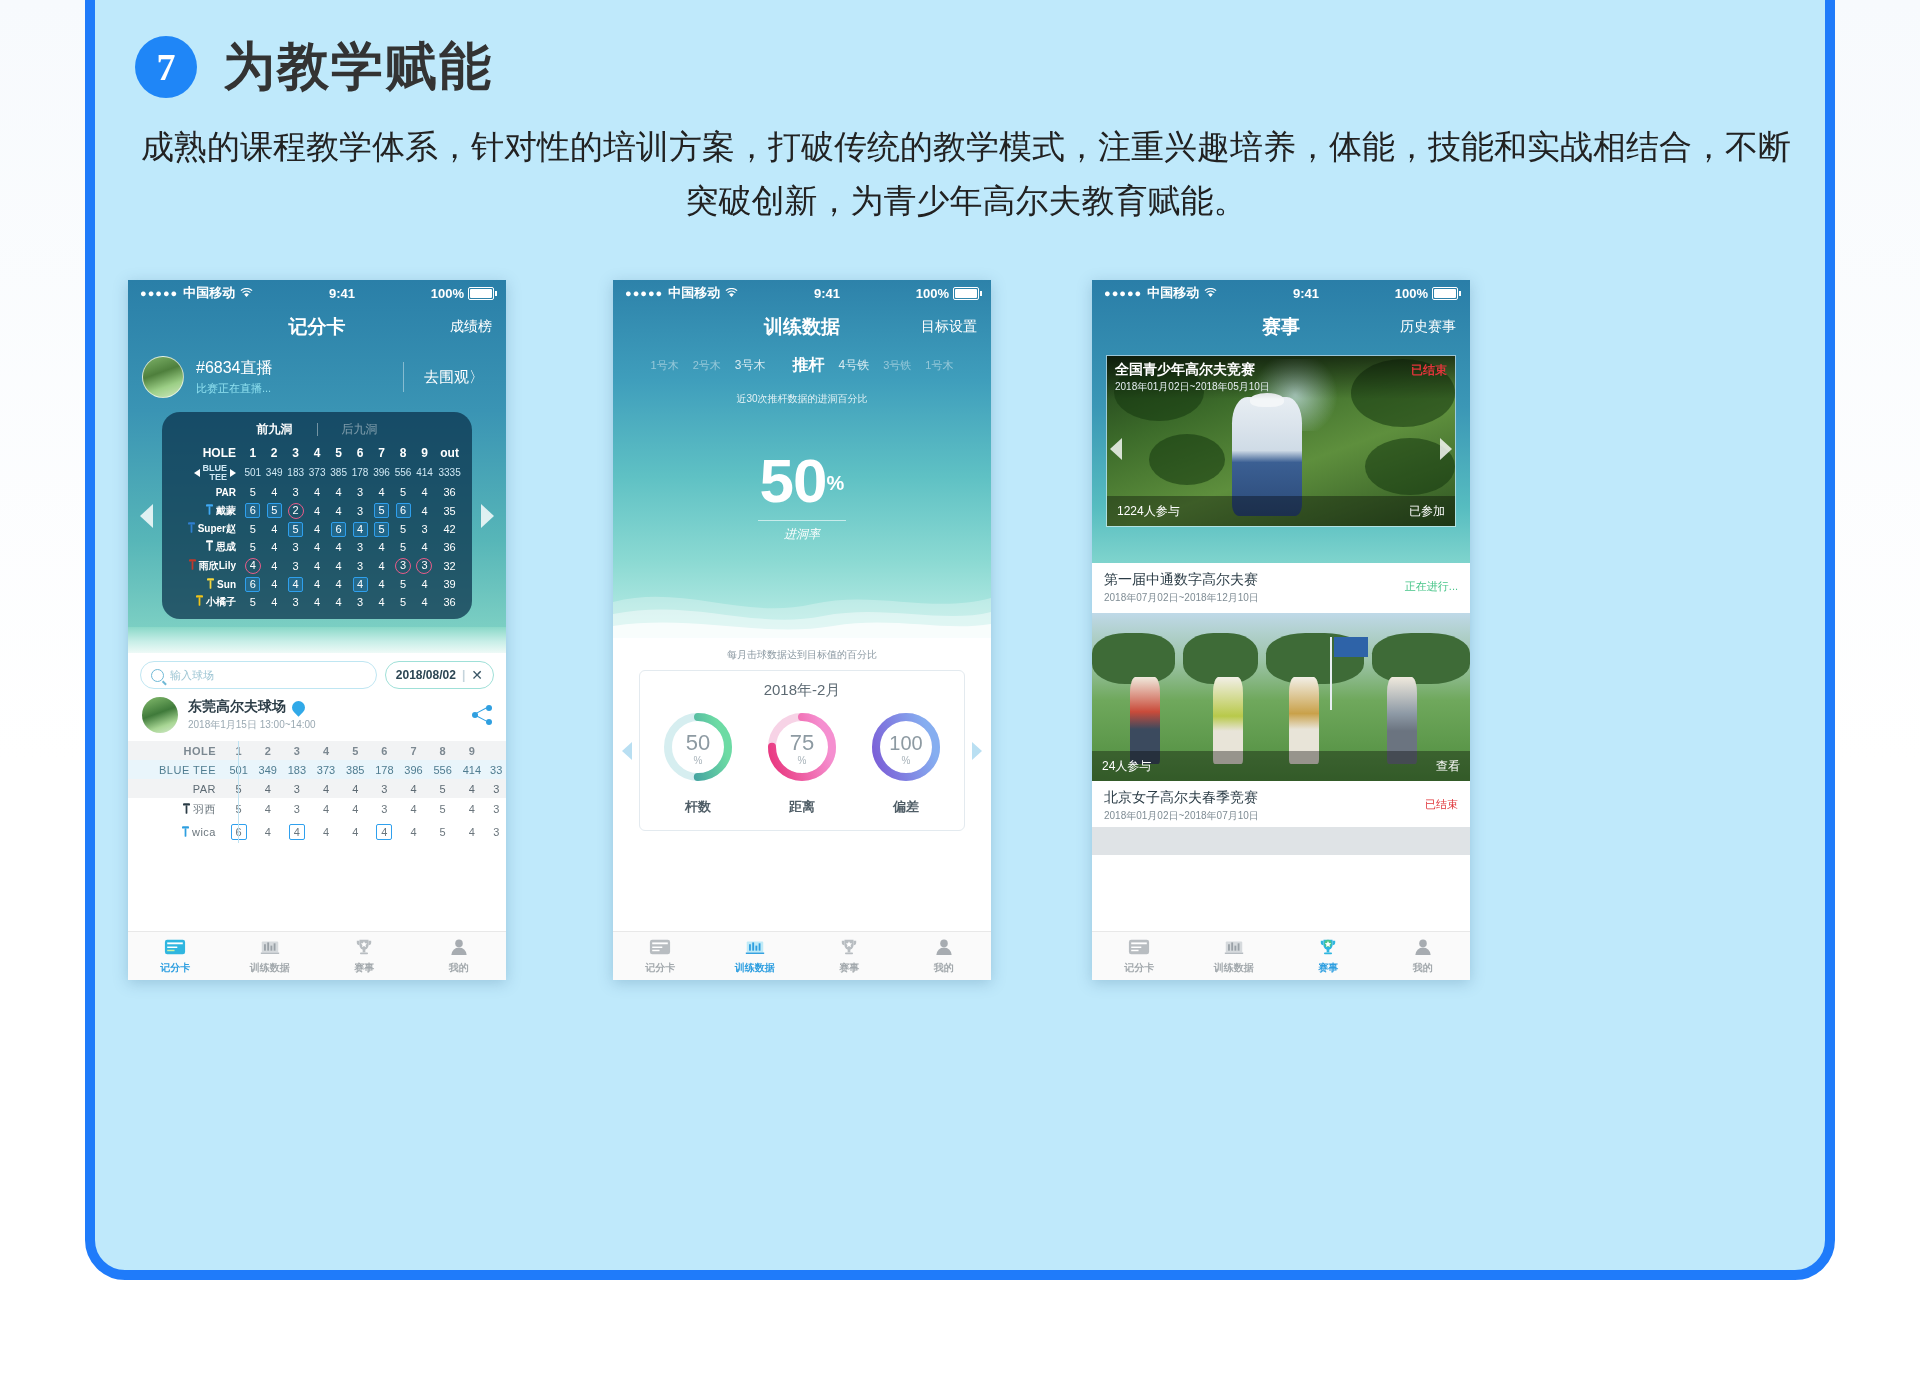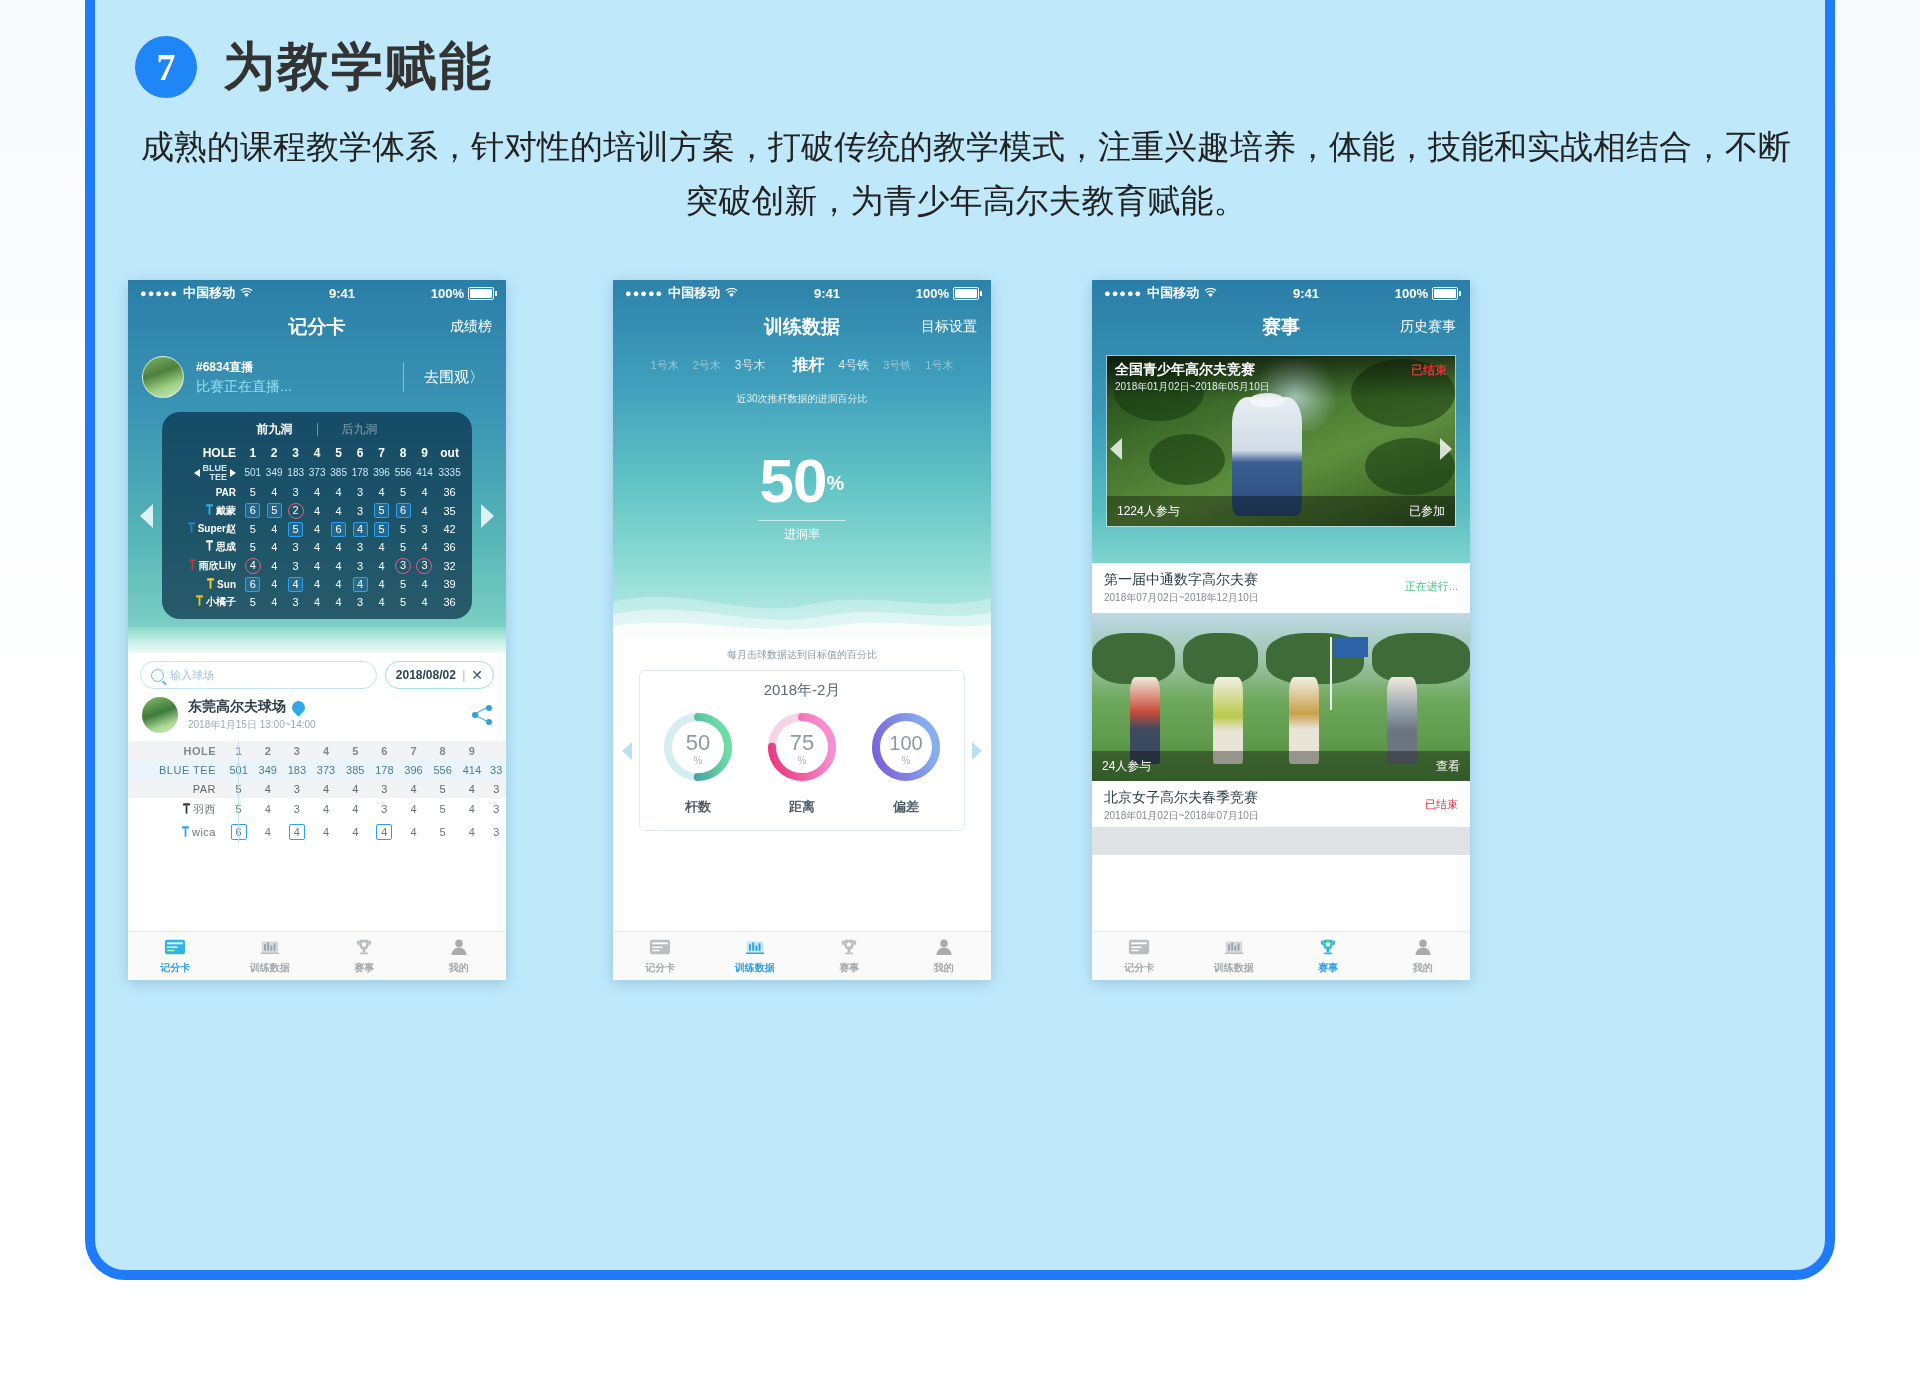--- a/index.html
+++ b/index.html
@@ -71,22 +71,22 @@
 
   
   .p1-top{background:linear-gradient(180deg,#2a7fa8 0%,#3a94b4 35%,#57b6b8 70%,#86d6c6 100%);}
   .live-row{display:flex;align-items:center;padding:8px 14px 6px 14px;gap:12px;}
   .course-thumb{
     width:40px;height:40px;border-radius:50%;
     background:linear-gradient(160deg,#7fb46a 0%,#4e7f3c 40%,#9ccf86 70%,#cfe8c0 100%);
     border:1.5px solid rgba(255,255,255,.7);flex:none;
   }
   .live-info{flex:1;}
-  .live-title{color:#fff;font-size:12px;font-weight:bold;}
-  .live-sub{color:#8fe0ef;font-size:14px;margin-top:2px;}
+  .live-title{color:#fff;font-size:16px;font-weight:normal;}
+  .live-sub{color:#8fe0ef;font-size:11px;margin-top:2px;}
   .live-div{width:1px;height:30px;background:rgba(255,255,255,.4);}
   .live-go{color:#fff;font-size:15px;padding:0 8px;}
 
   .card-wrap{position:relative;margin:0 12px;}
   .score-card{
     background:rgba(9,47,73,.72);border-radius:18px;padding:6px 8px 8px 8px;
     margin:8px 22px;
   }
   .nine-tabs{display:flex;justify-content:center;align-items:center;gap:24px;padding:3px 0 6px 0;}
   .nine-tabs span{color:#fff;font-size:12px;font-weight:bold;}
@@ -163,21 +163,21 @@
   .p2-top{background:linear-gradient(180deg,#2d82aa 0%,#3f9ebc 28%,#5fc1c4 55%,#8ad9d2 78%,#bfeee8 100%);height:358px;position:relative;overflow:hidden;}
   .club-tabs{display:flex;align-items:center;justify-content:center;gap:14px;padding:7px 0 4px 0;}
   .club-tabs span{color:rgba(255,255,255,.45);font-size:11px;}
   .club-tabs span.mid{color:rgba(255,255,255,.8);font-size:12px;}
   .club-tabs span.on{color:#fff;font-size:16px;font-weight:bold;margin-left:13px;}
   .p2-sub{text-align:center;color:rgba(255,255,255,.85);font-size:10px;margin-top:12px;}
   .big-pct{text-align:center;margin-top:44px;}
   .big-pct .n{color:#fff;font-size:62px;font-weight:bold;letter-spacing:-1px;line-height:1;}
   .big-pct .u{color:#fff;font-size:20px;font-weight:bold;vertical-align:12px;}
   .pct-line{width:88px;height:1px;background:rgba(255,255,255,.6);margin:8px auto 5px auto;}
-  .pct-lab{text-align:center;color:#fff;font-size:12px;}
+  .pct-lab{text-align:center;color:#fff;font-size:12px;font-style:italic;}
   .p2-waves{position:absolute;left:0;right:0;bottom:0;height:70px;}
   .p2-mid{background:#fff;padding-top:10px;}
   .ring-cap{text-align:center;font-size:10px;color:#8b99a2;}
   .ring-card{margin:8px 26px 0 26px;border:1px solid #e3eaef;border-radius:6px;padding:10px 6px 14px 6px;position:relative;}
   .ring-title{text-align:center;font-size:15px;color:#5d6a73;margin-bottom:8px;}
   .rings{display:flex;justify-content:space-around;align-items:center;}
   .ringbox{text-align:center;}
   .ringlab{margin-top:8px;font-size:13px;font-weight:bold;color:#4f5d66;}
   .rarrL,.rarrR{position:absolute;top:50%;transform:translateY(-50%);width:0;height:0;
     border-top:9px solid transparent;border-bottom:9px solid transparent;}

